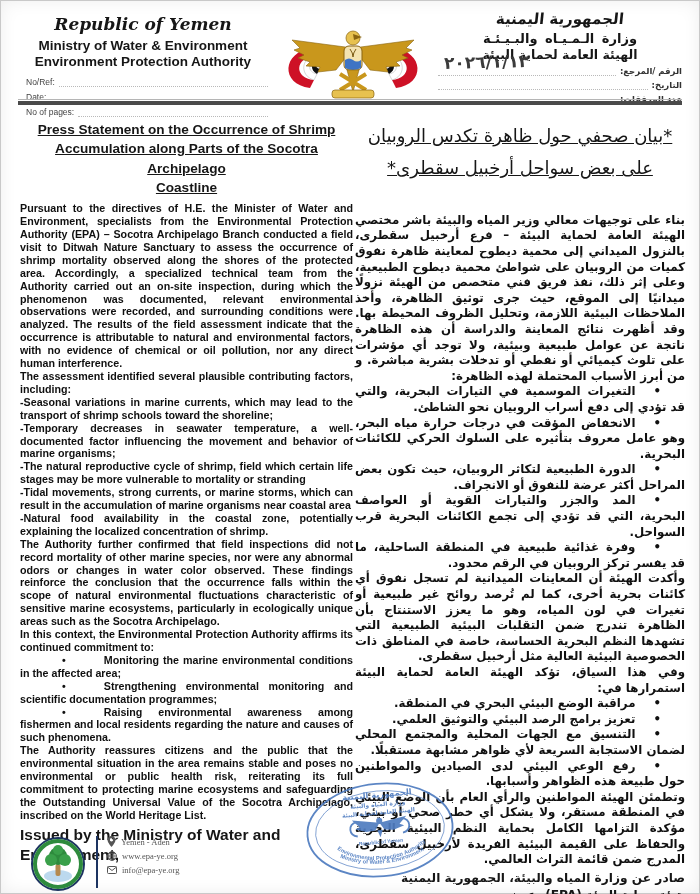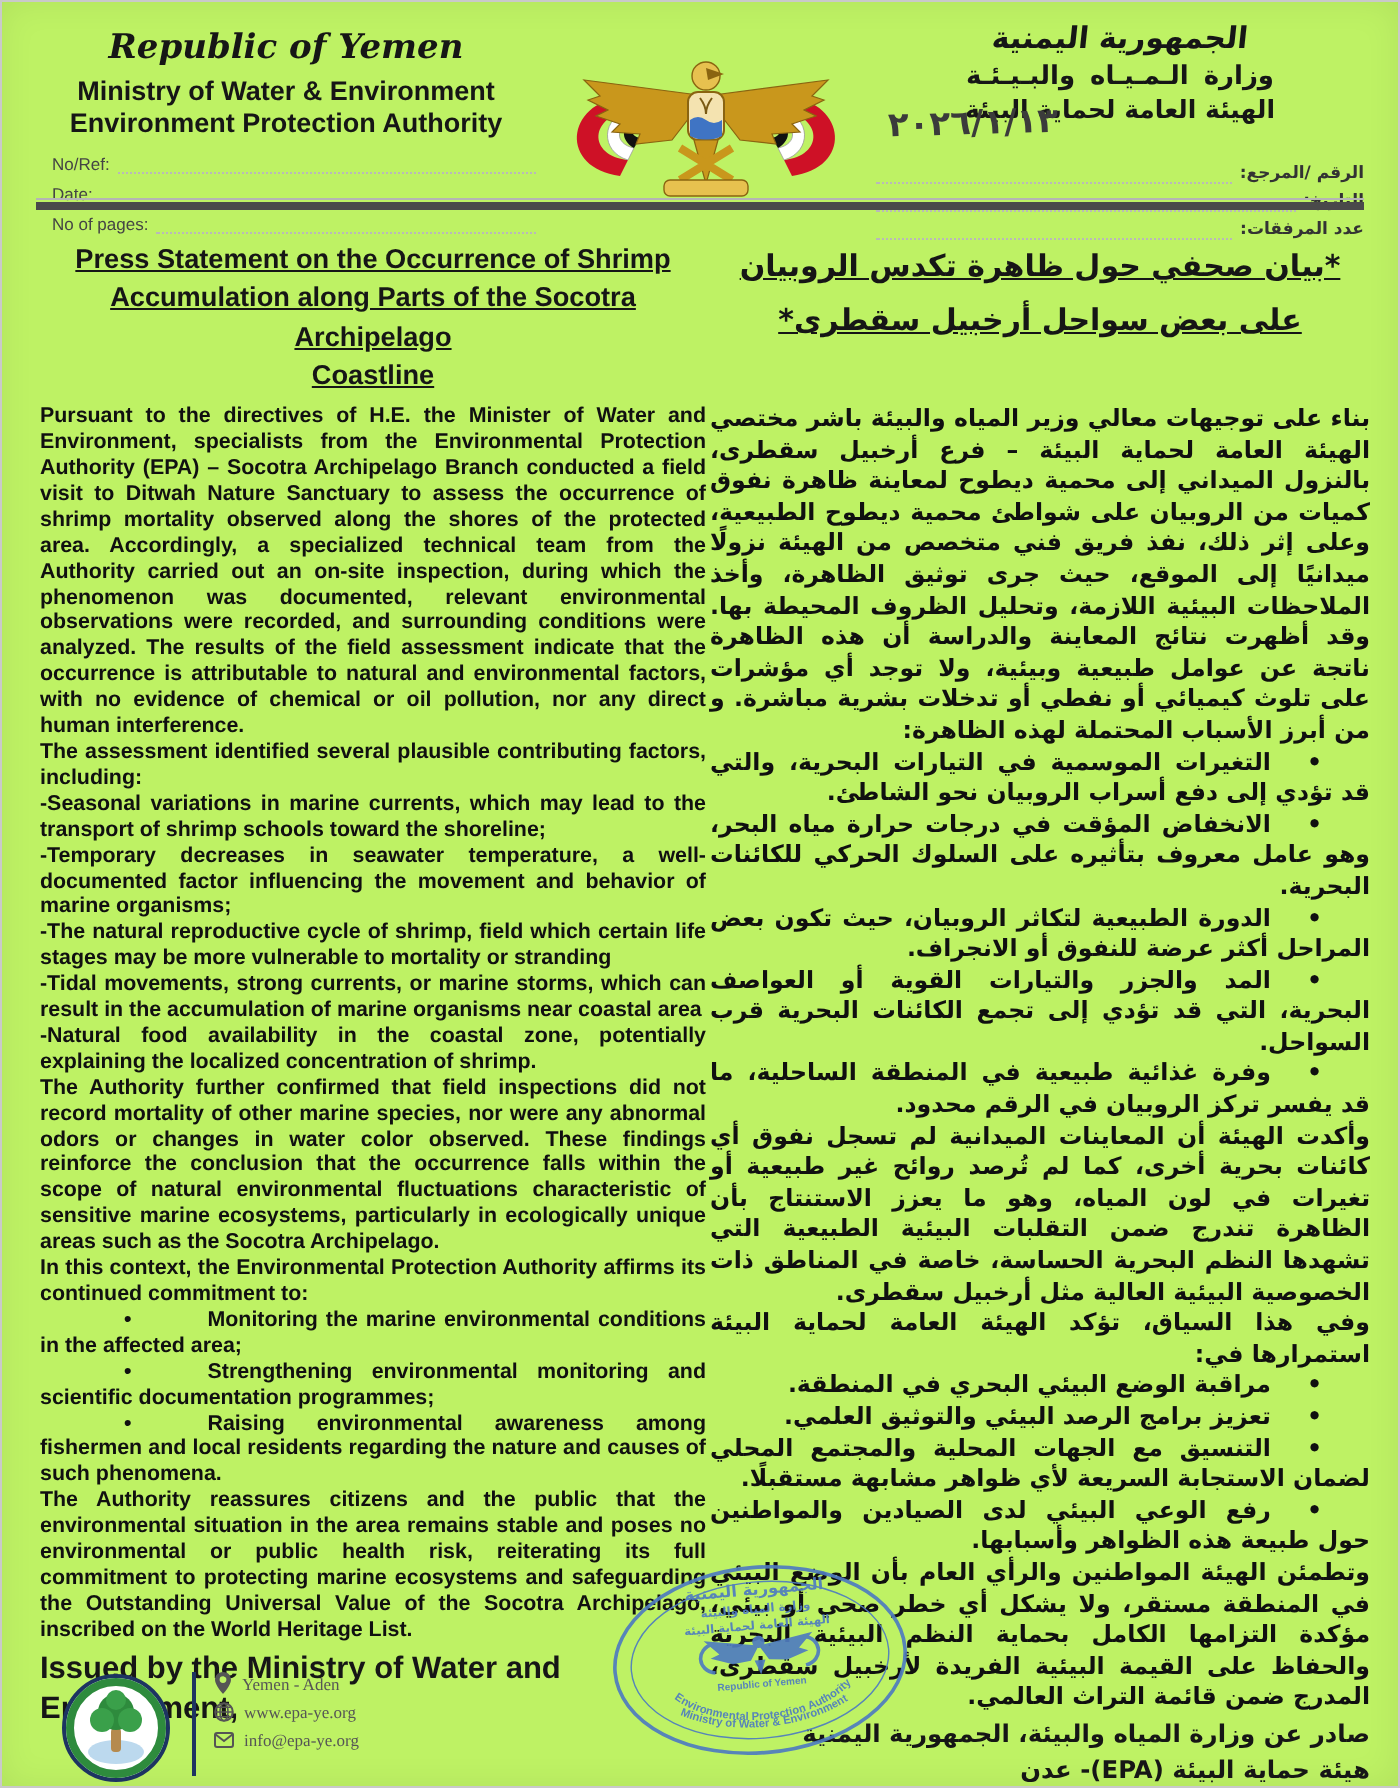--- a/index.html
+++ b/index.html
@@ -1,58 +1,58 @@
 <!DOCTYPE html>
 <html><head>
 <meta charset="utf-8">
 <style>
   * { margin:0; padding:0; box-sizing:border-box; }
   html,body { background:#d9d9d9; }
   .page {
     position:relative; width:700px; height:894px; margin:0 auto;
-    background:#bef264; overflow:hidden;
+    background:#ffffff; overflow:hidden;
     box-shadow: inset 0 0 0 1px #c9c9c9, inset 0 0 18px rgba(0,0,0,.08);
     font-family:"Liberation Sans", sans-serif; color:#161616;
   }
   
   .hdr { position:absolute; left:18px; top:10px; width:664px; display:flex; }
   .hdr-left { width:250px; padding-top:4px; }
   .hdr-country-en { font-family:"DejaVu Serif", serif; font-style:italic; font-weight:700;
     font-size:17px; text-align:center; margin-bottom:4px; }
   .hdr-min-en { font-weight:700; font-size:13.5px; line-height:1.2; text-align:center; }
   .hdr-fields { margin-top:7px; padding-left:8px; }
   .fld { display:flex; align-items:flex-end; font-size:8.5px; color:#444; margin-top:5px; }
   .fld .lbl { white-space:nowrap; margin-right:4px; }
   .fld .line { flex:1; border-bottom:1px dotted #b9b9b9; height:9px; }
   .hdr-center { width:170px; display:flex; align-items:flex-start; justify-content:center; padding-top:12px; }
   .hdr-right { flex:1; direction:rtl; text-align:center; font-family:"DejaVu Sans", sans-serif; position:relative; }
   .hdr-country-ar { font-weight:700; font-size:15px; letter-spacing:1px; transform:skewX(-6deg); margin-bottom:3px; }
   .hdr-min-ar { font-weight:700; font-size:13px; word-spacing:3px; }
   .hdr-auth-ar { font-weight:700; font-size:12.5px; margin-top:1px; }
-  .hdr-fields-ar { margin-top:20px; }
+  .hdr-fields-ar { margin-top:4px; }
   .fld-ar { display:flex; align-items:flex-end; font-size:8.5px; font-weight:700; color:#333; margin-top:4px; direction:rtl; }
   .fld-ar .lbl { white-space:nowrap; margin-left:4px; }
   .fld-ar .line { flex:1; border-bottom:1px dotted #b9b9b9; height:9px; }
   .date-hand { position:absolute; left:6px; top:42px; font-size:17px; font-weight:700;
     color:#3b3b3b; transform:rotate(-1.5deg); direction:rtl; letter-spacing:1px; }
   .hdr-rule { position:absolute; left:18px; top:99px; width:664px; }
   .hdr-rule .r1 { height:1px; background:#b5b5b5; }
   .hdr-rule .r2 { height:4px; background:#4a4a4a; margin-top:1px; }
   
   .col-en { position:absolute; left:20px; top:120px; width:333px; }
   .en-title { font-size:13.6px; font-weight:700; text-align:center; line-height:1.42; margin-bottom:5px; }
   .en-title div { text-decoration:underline; }
   .en-body { font-size:10.7px; font-weight:700; line-height:12.9px; text-align:justify; color:#101010; }
   .en-body p { margin:0; }
   .en-bullet .bch { display:inline-block; margin-left:42px; margin-right:4px; }
   .en-bullet .bgap { display:inline-block; width:34px; }
   .issued { font-size:15.5px; font-weight:700; line-height:1.32; margin-top:3px; }
   .col-ar { position:absolute; right:15px; top:120px; width:330px; direction:rtl;
     font-family:"DejaVu Sans", sans-serif; }
-  .ar-title { font-size:15px; font-weight:700; text-align:center; line-height:1.8; margin-bottom:3px; }
+  .ar-title { font-size:18px; font-weight:400; text-align:center; line-height:1.8; margin-bottom:3px; }
   .ar-title div { text-decoration:underline; }
   .ar-body { font-size:11.8px; font-weight:700; line-height:15.6px; text-align:justify; color:#101010;margin-top:28px; }
   .ar-body p { margin:0; }
   .ar-bullet .bch { display:inline-block; margin-right:24px; margin-left:18px; }
   .issued-ar { font-size:12.2px; font-weight:700; line-height:1.45; margin-top:2px; }
   
   .logo-block { position:absolute; left:30px; top:836px; display:flex; align-items:flex-start;font-family:Liberation Serif, serif; }
   .logo-divider { width:2px; height:52px; background:#1d3461; margin:0 9px 0 10px; }
   .contacts { display:flex; flex-direction:column; gap:4px; }
   .contact { display:flex; align-items:center; gap:5px; font-size:8.5px; color:#555; }

